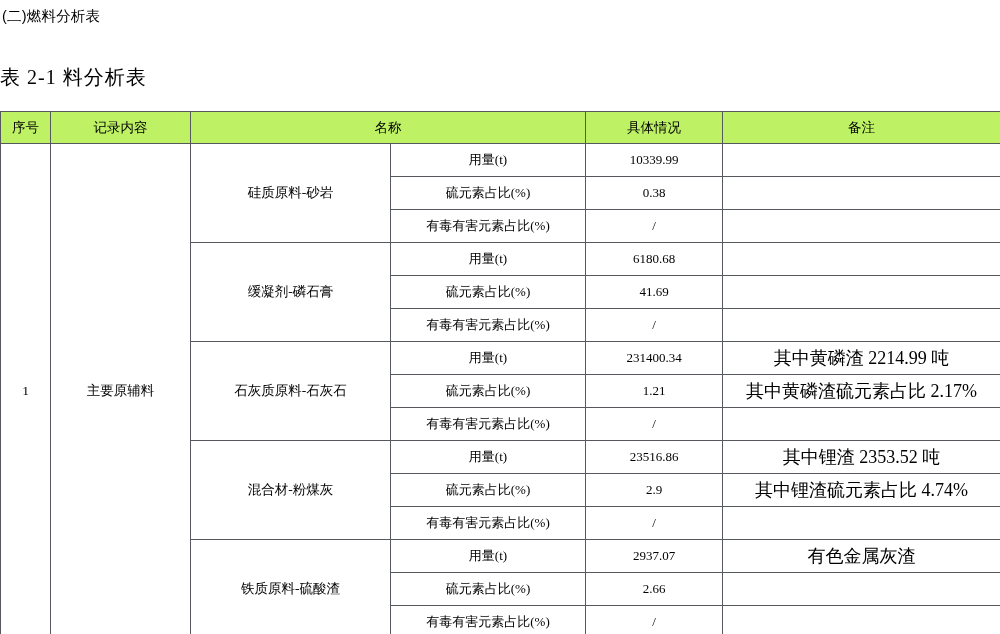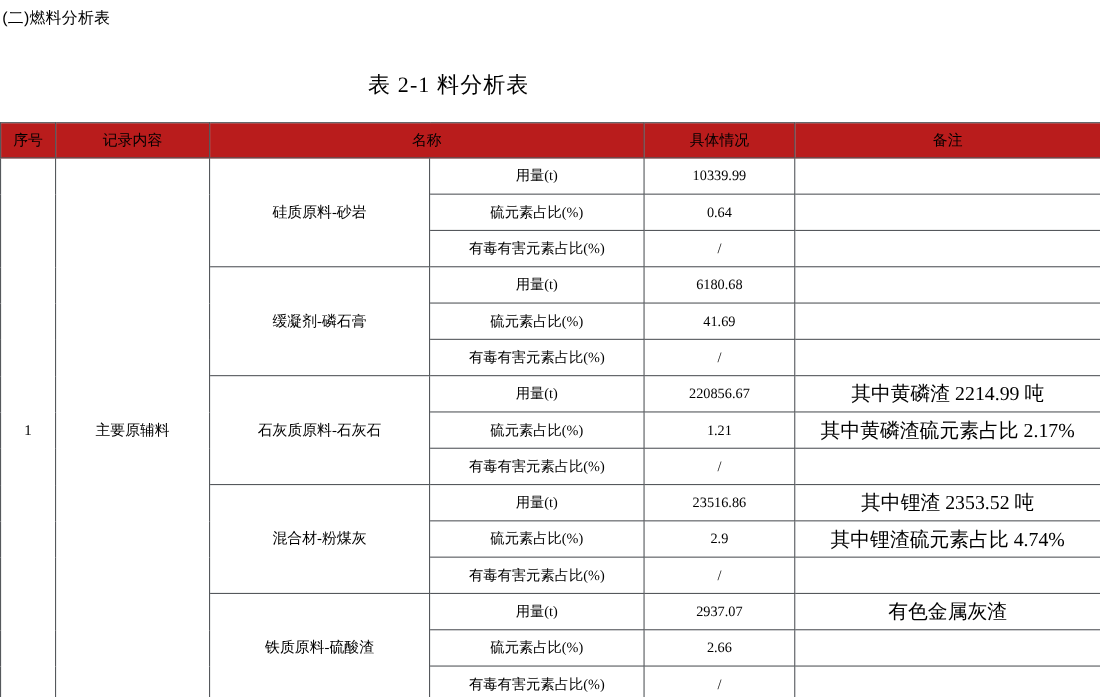--- a/index.html
+++ b/index.html
@@ -20,21 +20,21 @@
     height: 634px;
     box-sizing: border-box;
   }
   .section-heading {
     font-family: "Liberation Sans", "DejaVu Sans", sans-serif;
     font-size: 14.5px;
     padding: 7px 0 0 2px;
     letter-spacing: 0.2px;
   }
   .table-title {
-    text-align: center;
+    text-align: left;
     font-size: 20px;
     font-family: "Liberation Serif", "DejaVu Serif", serif;
     margin-top: 38px;
     margin-bottom: 20px;
     letter-spacing: 1px;
   }
   table.analysis {
     border-collapse: collapse;
     width: 1000px;
     table-layout: fixed;
@@ -43,21 +43,21 @@
   table.analysis th,
   table.analysis td {
     border: 1px solid #55585c;
     text-align: center;
     vertical-align: middle;
     padding: 0;
     height: 32px;
     font-weight: normal;
   }
   table.analysis thead th {
-    background: #b91c1c;
+    background: #bef264;
     height: 31px;
     font-size: 13.5px;
   }
   col.c-seq { width: 50px; }
   col.c-content { width: 140px; }
   col.c-name { width: 200px; }
   col.c-item { width: 195px; }
   col.c-value { width: 137px; }
   col.c-remark { width: 278px; }
 
@@ -110,21 +110,21 @@
       <tr>
         <td class="seq-cell" rowspan="15">1</td>
         <td class="content-cell" rowspan="15">主要原辅料</td>
         <td class="name-cell" rowspan="3">硅质原料-砂岩</td>
         <td class="item-cell">用量(t)</td>
         <td class="value-cell">10339.99</td>
         <td class="remark-cell"></td>
       </tr>
       <tr>
         <td class="item-cell">硫元素占比(%)</td>
-        <td class="value-cell">0.64</td>
+        <td class="value-cell">0.38</td>
         <td class="remark-cell"></td>
       </tr>
       <tr>
         <td class="item-cell">有毒有害元素占比(%)</td>
         <td class="value-cell">/</td>
         <td class="remark-cell"></td>
       </tr>
 
       <tr>
         <td class="name-cell" rowspan="3">缓凝剂-磷石膏</td>
@@ -139,21 +139,21 @@
       </tr>
       <tr>
         <td class="item-cell">有毒有害元素占比(%)</td>
         <td class="value-cell">/</td>
         <td class="remark-cell"></td>
       </tr>
 
       <tr>
         <td class="name-cell" rowspan="3">石灰质原料-石灰石</td>
         <td class="item-cell">用量(t)</td>
-        <td class="value-cell">220856.67</td>
+        <td class="value-cell">231400.34</td>
         <td class="remark-cell">其中黄磷渣 2214.99 吨</td>
       </tr>
       <tr>
         <td class="item-cell">硫元素占比(%)</td>
         <td class="value-cell">1.21</td>
         <td class="remark-cell">其中黄磷渣硫元素占比 2.17%</td>
       </tr>
       <tr>
         <td class="item-cell">有毒有害元素占比(%)</td>
         <td class="value-cell">/</td>

